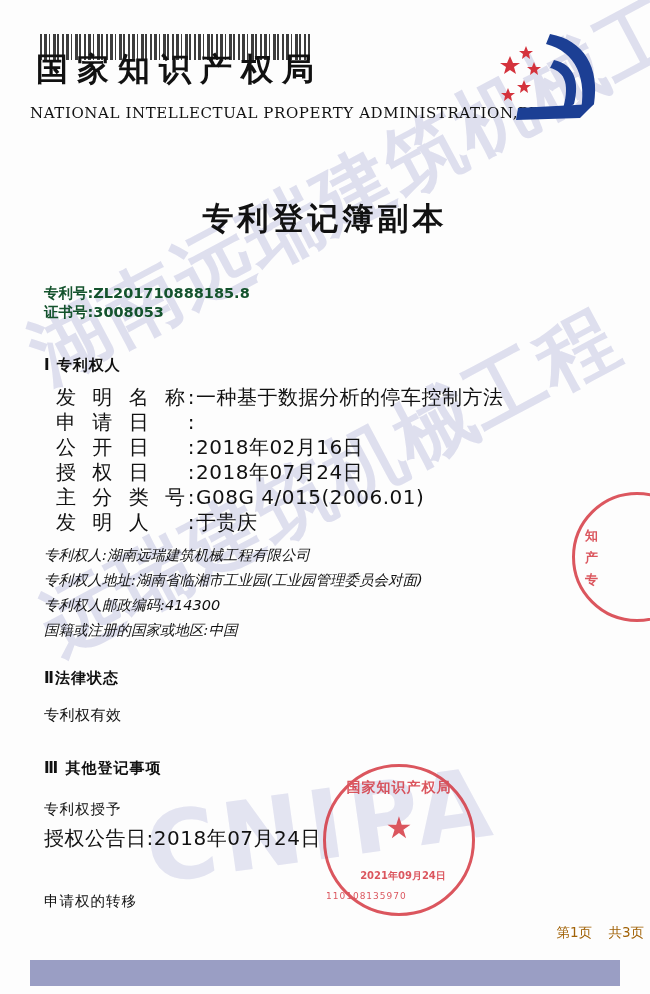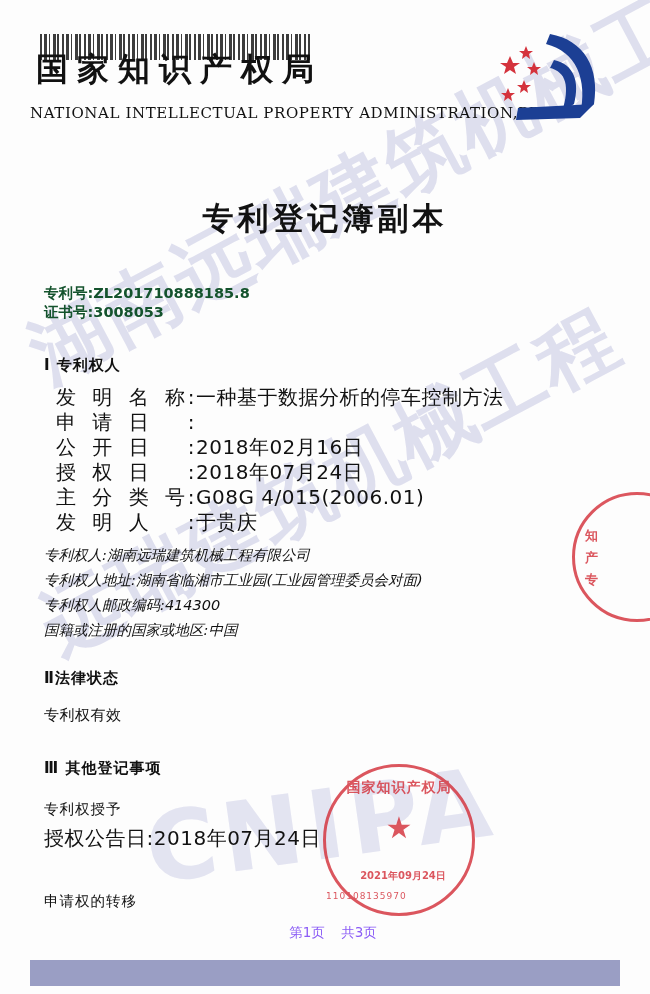--- a/index.html
+++ b/index.html
@@ -236,23 +236,23 @@
     font-size: 13px;
     font-weight: bold;
     line-height: 22px;
     letter-spacing: 2px;
   }
 
   
   .footer {
     position: absolute;
     left: 0; right: 0; bottom: 52px;
-    text-align: center;
+    text-align: right;
     font-size: 13.5px;
-    color: #8b5cf6;
+    color: #a16207;
     z-index: 3;
     padding-left: 16px;
   }
   .footer span { margin: 0 6px; }
   .bottom-bar {
     position: absolute;
     left: 30px; right: 30px; bottom: 8px;
     height: 26px;
     background: #9a9ec4;
     z-index: 3;

